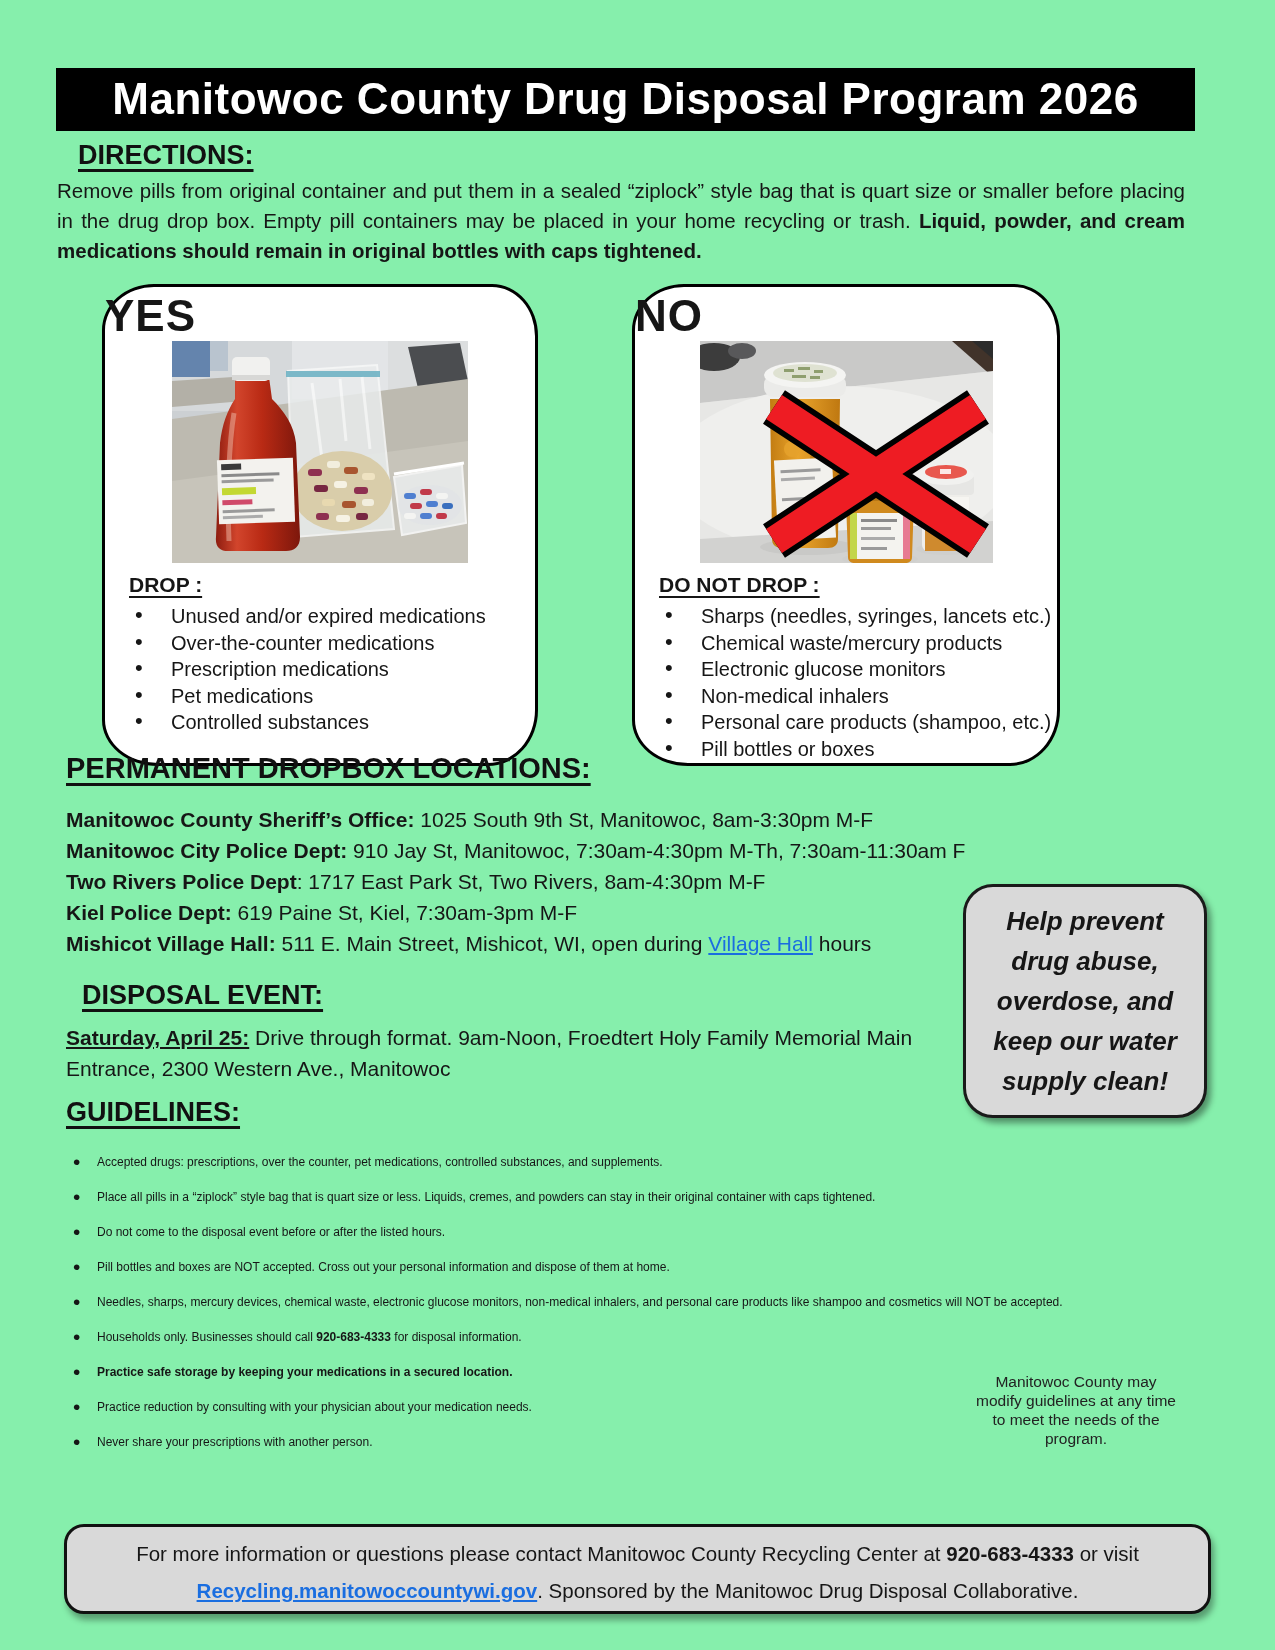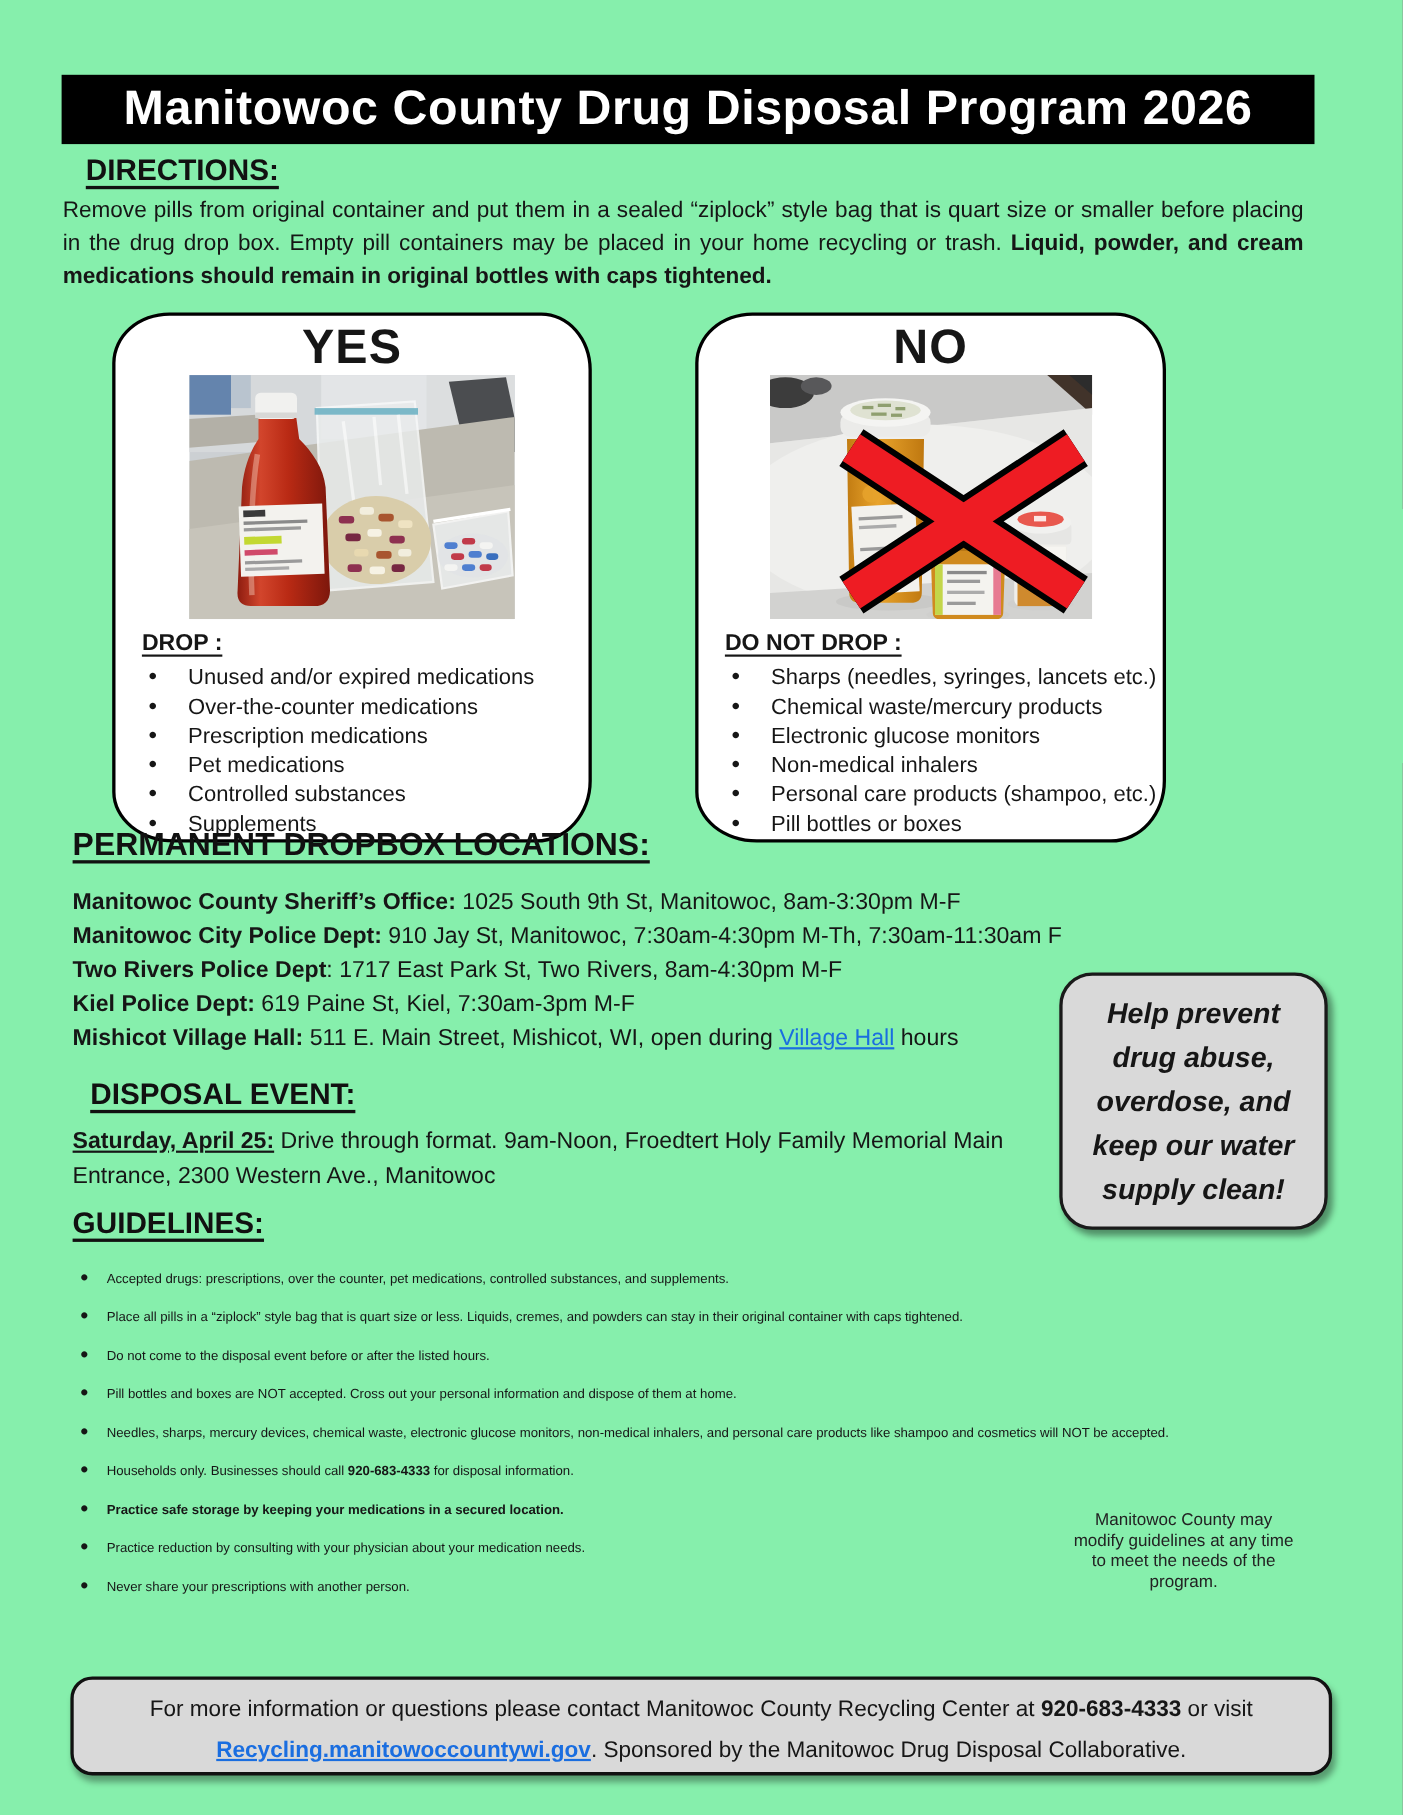--- a/index.html
+++ b/index.html
@@ -18,21 +18,21 @@
   #guidelines-head { left:66px; top:1097px; }
 
   .directions-body { position:absolute; left:57px; top:176px; width:1128px; font-size:20.5px;
                      line-height:30px; text-align:justify; margin:0; }
   .directions-body b { font-weight:bold; }
 
   .yn-box { position:absolute; top:284px; height:482px; border:3px solid #000; background:#fff;
             border-radius:52px 46px 50px 56px / 46px 52px 56px 46px; }
   #yes-box { left:102px; width:436px; }
   #no-box  { left:632px; width:428px; }
-  .yn-title { text-align:center; font-weight:bold; font-size:44px; line-height:46px; margin-top:6px; letter-spacing:1px; }
+  .yn-title { font-weight:bold; font-size:44px; line-height:46px; margin-top:6px; letter-spacing:1px; }
   .photo { width:296px; height:222px; margin:2px auto 0 auto; overflow:hidden; }
   #no-box .photo { width:293px; }
   .drop-label { margin:10px 0 0 24px; font-weight:bold; font-size:21px;
                 text-decoration:underline; text-decoration-thickness:2px; text-underline-offset:4px; }
   .box-list { list-style:none; margin:6px 0 0 24px; padding:0; font-size:20px; line-height:26.5px; }
   .box-list li { position:relative; padding-left:42px; }
   .box-list li::before { content:"\2022"; position:absolute; left:6px; top:-1px; font-size:22px; }
 
   .loc-block { position:absolute; left:66px; top:804px; width:900px; }
   .loc-line { font-size:21px; line-height:31px; white-space:nowrap; }
@@ -147,21 +147,20 @@
         </g>
       </svg>
     </div>
     <div class="drop-label">DROP :</div>
     <ul class="box-list">
       <li>Unused and/or expired medications</li>
       <li>Over-the-counter medications</li>
       <li>Prescription medications</li>
       <li>Pet medications</li>
       <li>Controlled substances</li>
-      <li>Supplements</li>
     </ul>
   </div>
 
   <div class="yn-box" id="no-box">
     <div class="yn-title">NO</div>
     <div class="photo">
       <svg width="293" height="222" viewBox="0 0 293 222">
         <rect width="293" height="222" fill="#d8d8d7"></rect>
         <polygon points="0,0 293,0 293,30 0,62" fill="#c9c9c8"></polygon>
         <ellipse cx="14" cy="16" rx="26" ry="14" fill="#3c3c3c"></ellipse>

